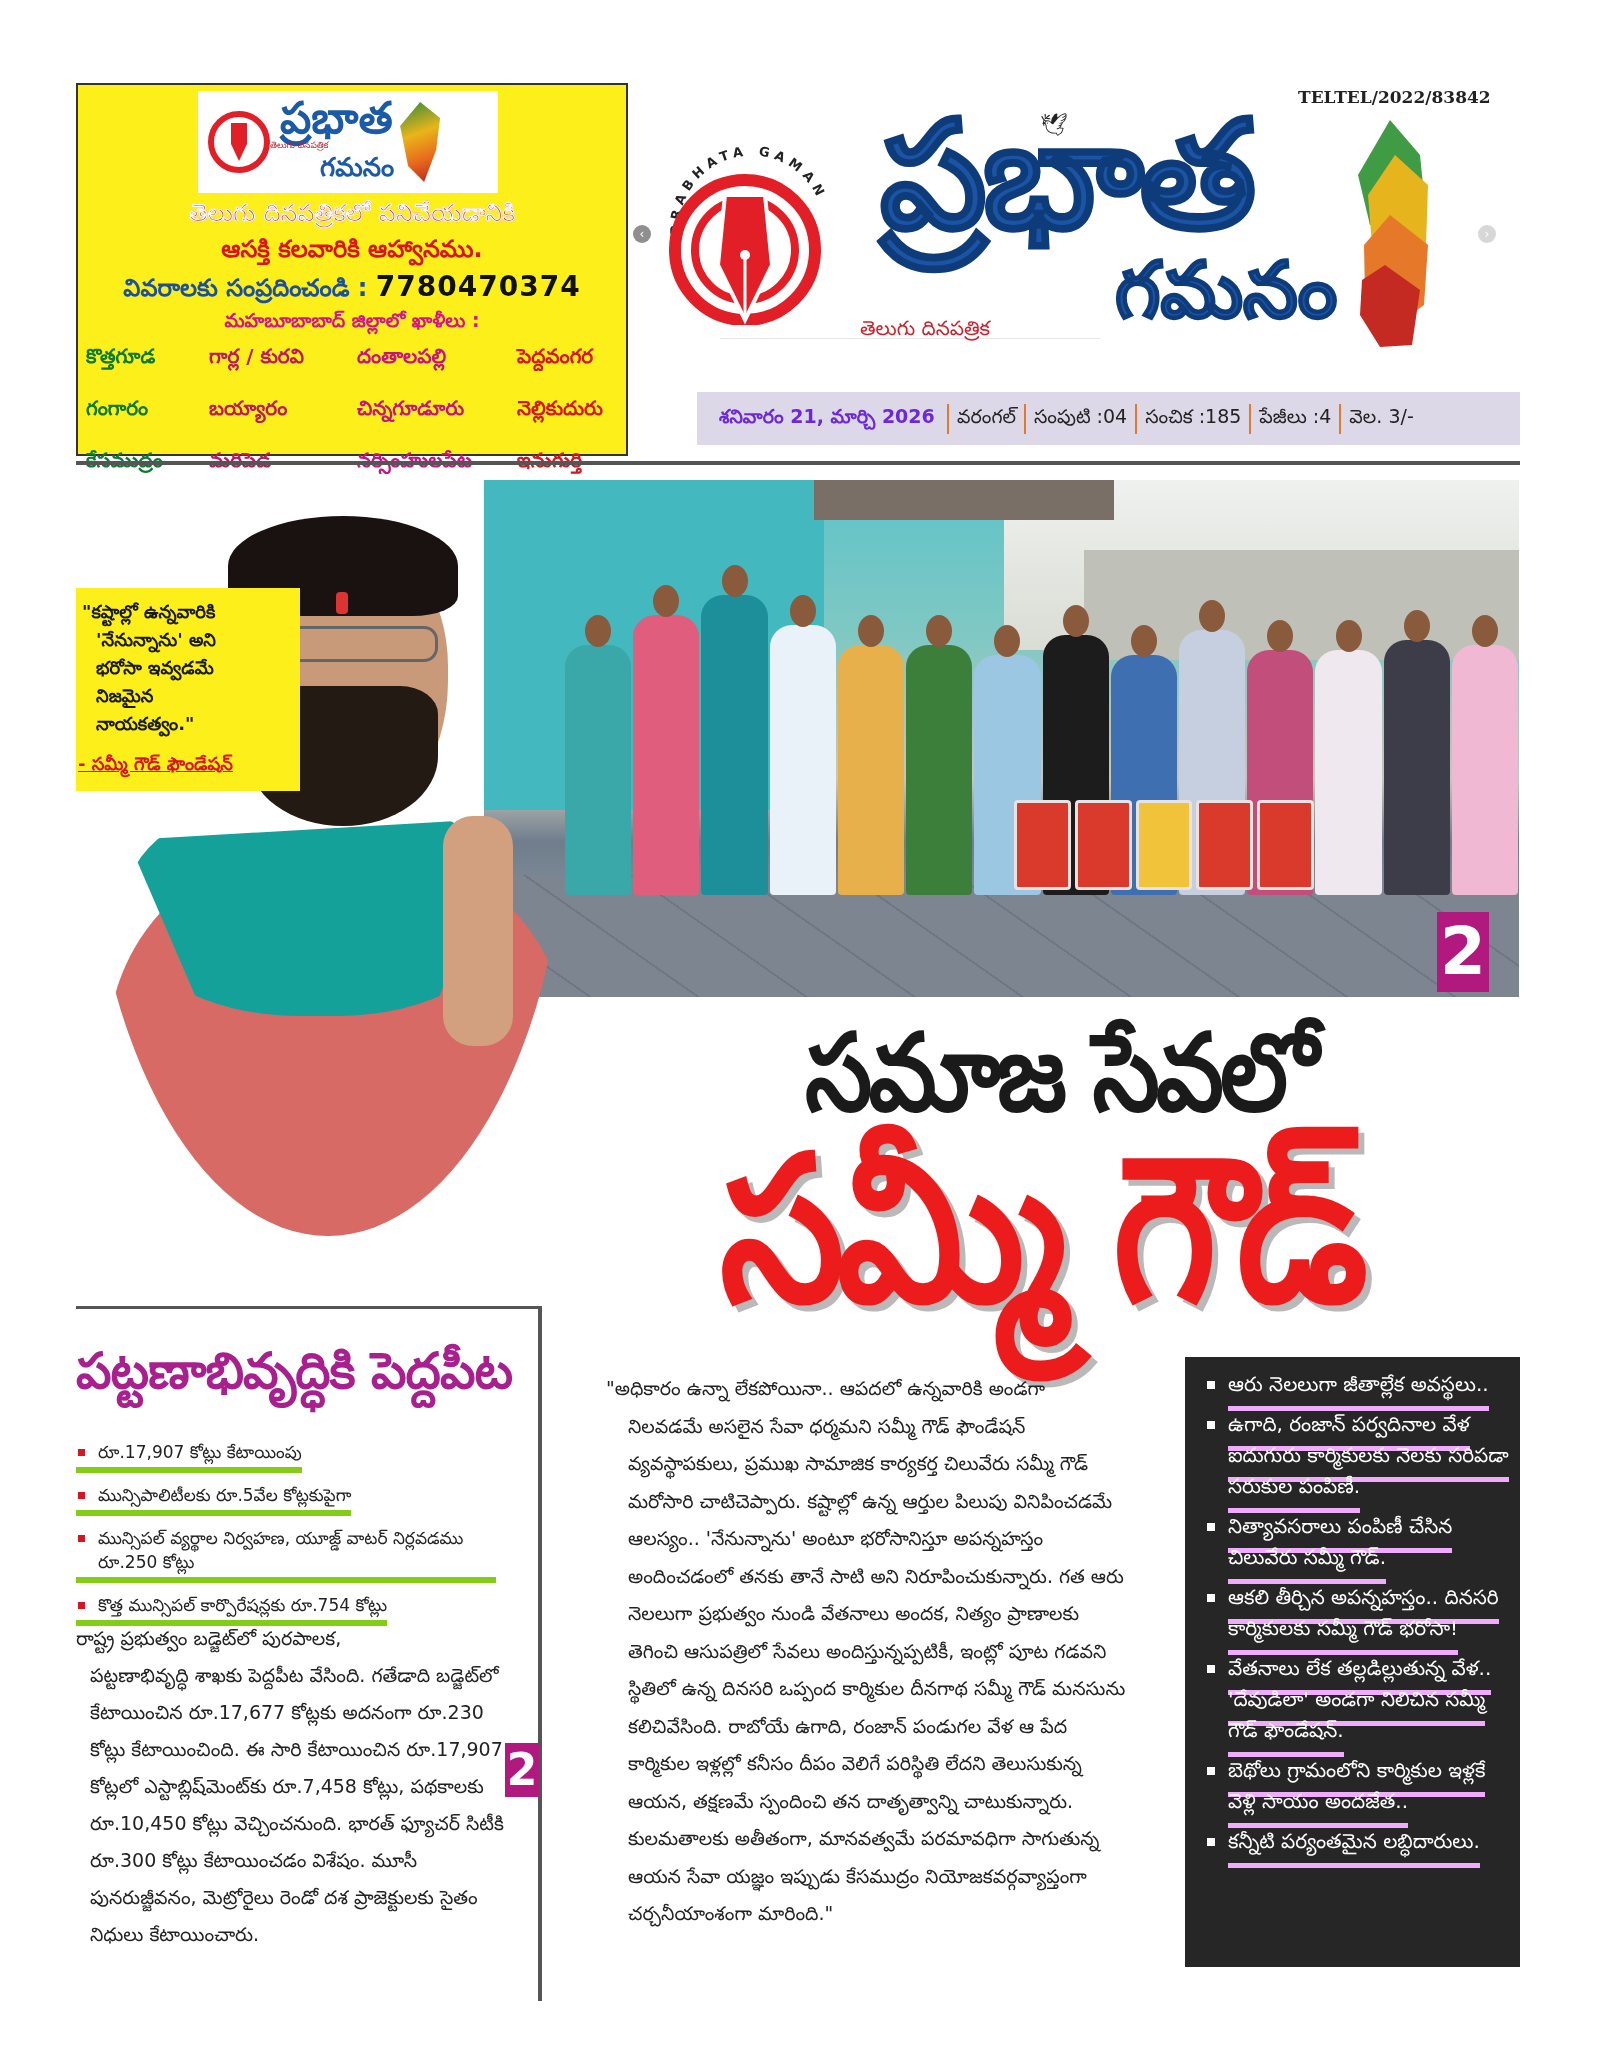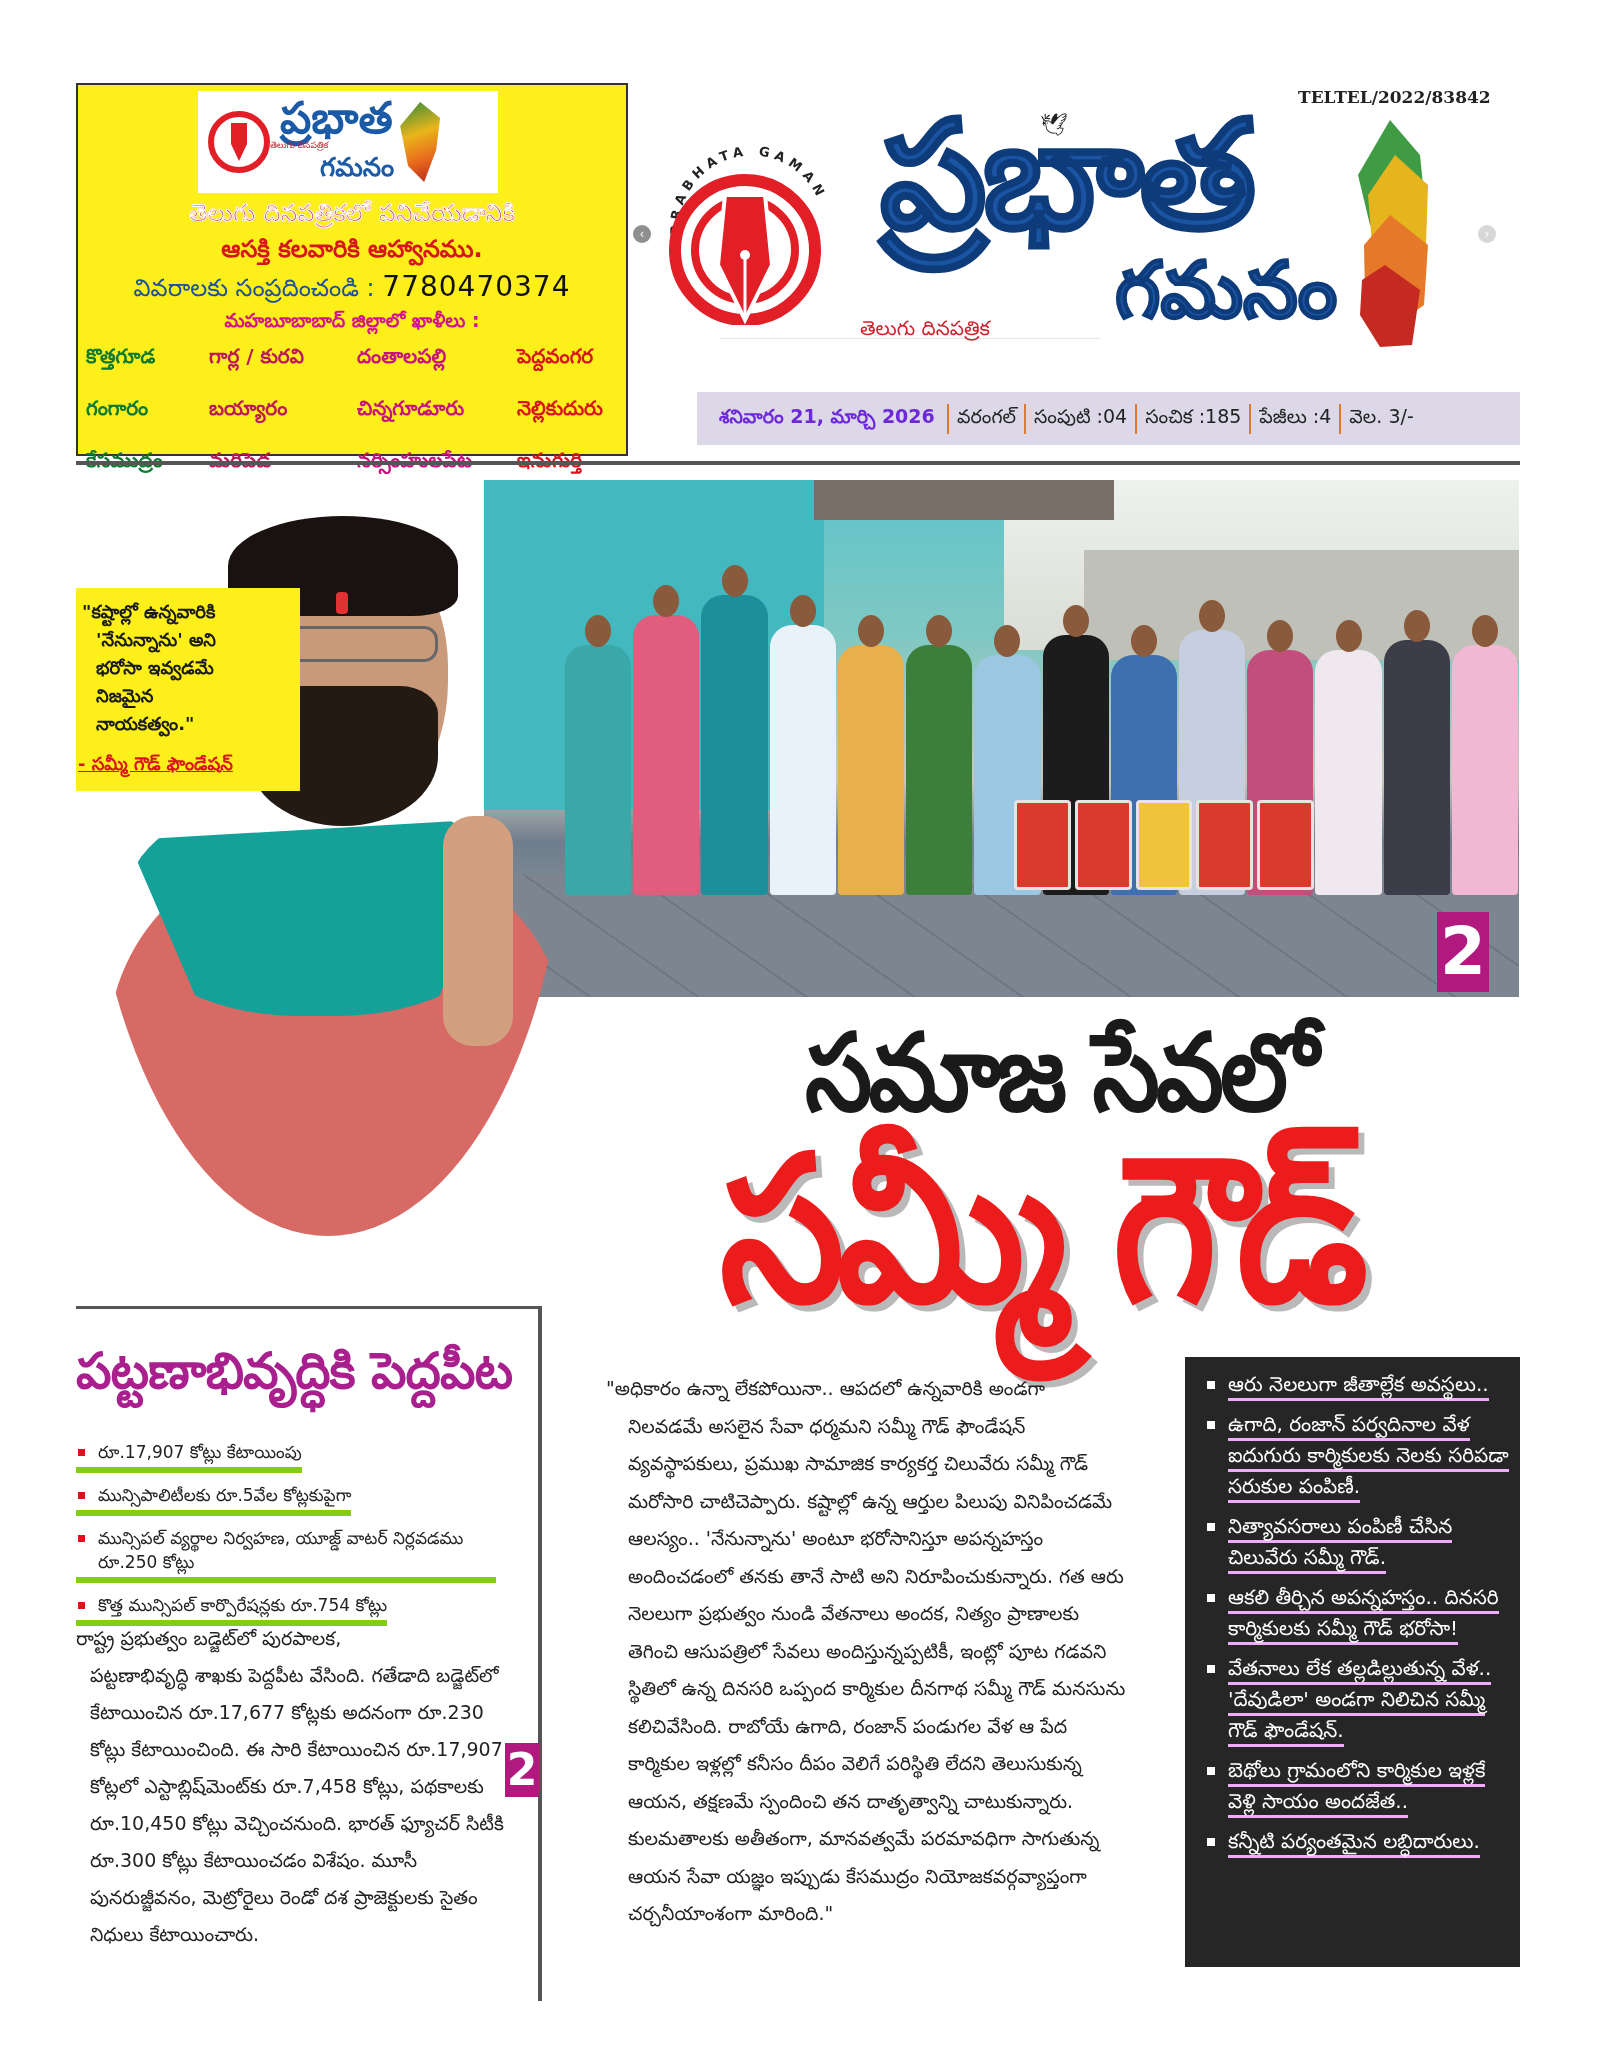--- a/index.html
+++ b/index.html
@@ -10,21 +10,21 @@
   .ad-box { position: absolute; left: 76px; top: 83px; width: 552px; height: 373px; background: #fcef1a; border: 2px solid #333; }
   .ad-logo { position: absolute; left: 120px; top: 6px; width: 300px; height: 102px; background: #fff; display: flex; align-items: center; padding-left: 10px; }
   .ad-logo .pen-mini { width: 62px; height: 62px; border-radius: 50%; border: 6px solid #e21e26; position: relative; }
   .ad-logo .pen-mini::after { content: ""; position: absolute; left: 17px; top: 6px; width: 16px; height: 38px; background: #e21e26; clip-path: polygon(0 0,100% 0,100% 55%,50% 100%,0 55%); }
   .ad-logo .ad-title { margin-left: 10px; color: #1b5aa6; font-weight: bold; font-size: 44px; line-height: 44px; }
   .ad-logo .ad-title2 { color: #1b5aa6; font-weight: bold; font-size: 26px; margin-left: 50px; }
   .ad-logo .ad-sub { color: #c21f2e; font-size: 9px; }
   .ad-logo .leaf-mini { width: 40px; height: 80px; margin-left: 6px; background: linear-gradient(160deg,#2f8a3c 0%,#e9b51a 40%,#e86a1c 70%,#b5211c 100%); clip-path: polygon(50% 0,100% 20%,90% 60%,60% 100%,20% 80%,0 30%); }
   .ad-line1 { position: absolute; left: 0; width: 100%; top: 114px; text-align: center; color: #d8151f; font-weight: bold; font-size: 24px; -webkit-text-stroke: 0.4px #fff; }
   .ad-line2 { position: absolute; left: 0; width: 100%; top: 150px; text-align: center; color: #d8151f; font-weight: bold; font-size: 24px; }
-  .ad-line3 { position: absolute; left: 0; width: 100%; top: 185px; text-align: center; font-weight: normal; font-size: 24px; }
+  .ad-line3 { position: absolute; left: 0; width: 100%; top: 185px; text-align: center; font-weight: bold; font-size: 24px; }
   .ad-line3 .lbl { color: #1b4fa0; }
   .ad-line3 .phone { color: #111; font-size: 28px; letter-spacing: 1px; }
   .ad-line4 { position: absolute; left: 0; width: 100%; top: 224px; text-align: center; color: #d4138d; font-weight: bold; font-size: 19px; }
   .ad-grid { position: absolute; left: 8px; top: 256px; width: 536px; display: grid; grid-template-columns: 123px 148px 160px 105px; row-gap: 22px; }
   .ad-grid span { font-weight: bold; font-size: 20px; line-height: 30px; white-space: nowrap; }
   .c-green { color: #0e7a2f; } .c-blue { color: #be185d; } .c-magenta { color: #c8127f; } .c-red { color: #d8151f; }
 
   
   .reg-no { position: absolute; left: 1298px; top: 87px; font-family: "DejaVu Serif", serif; font-size: 17px; font-weight: bold; color: #222; }
   .nav-prev, .nav-next { position: absolute; top: 225px; width: 18px; height: 18px; border-radius: 50%; background: #bdbdbd; color: #fff; font-size: 12px; line-height: 18px; text-align: center; cursor: pointer; }
@@ -95,21 +95,21 @@
   
   .center-body { position: absolute; left: 606px; top: 1370px; width: 520px; font-size: 19px; line-height: 37.5px; color: #222; }
   .center-body .first { display: block; }
   .center-body .rest { display: block; padding-left: 22px; }
 
   
   .dark-box { position: absolute; left: 1185px; top: 1357px; width: 335px; height: 610px; background: #262626; }
   .dark-list { position: absolute; left: 20px; top: 12px; width: 305px; list-style: none; color: #fff; }
   .dark-list li { position: relative; padding-left: 23px; font-size: 20px; line-height: 31px; margin-bottom: 9px; }
   .dark-list li::before { content: ""; position: absolute; left: 2px; top: 12px; width: 8px; height: 8px; background: #fff; }
-  .dark-list li .txt { display: inline; border-bottom: 3px solid #f0abfc; padding-bottom: 2px; }
+  .dark-list li .txt { display: inline; border-bottom: 5px solid #f0abfc; padding-bottom: 10px; }
 </style>
 </head>
 <body>
 
 <div class="ad-box">
   <div class="ad-logo">
     <div class="pen-mini"></div>
     <div>
       <div class="ad-title">ప్రభాత</div>
       <div class="ad-sub">తెలుగు దినపత్రిక</div>

